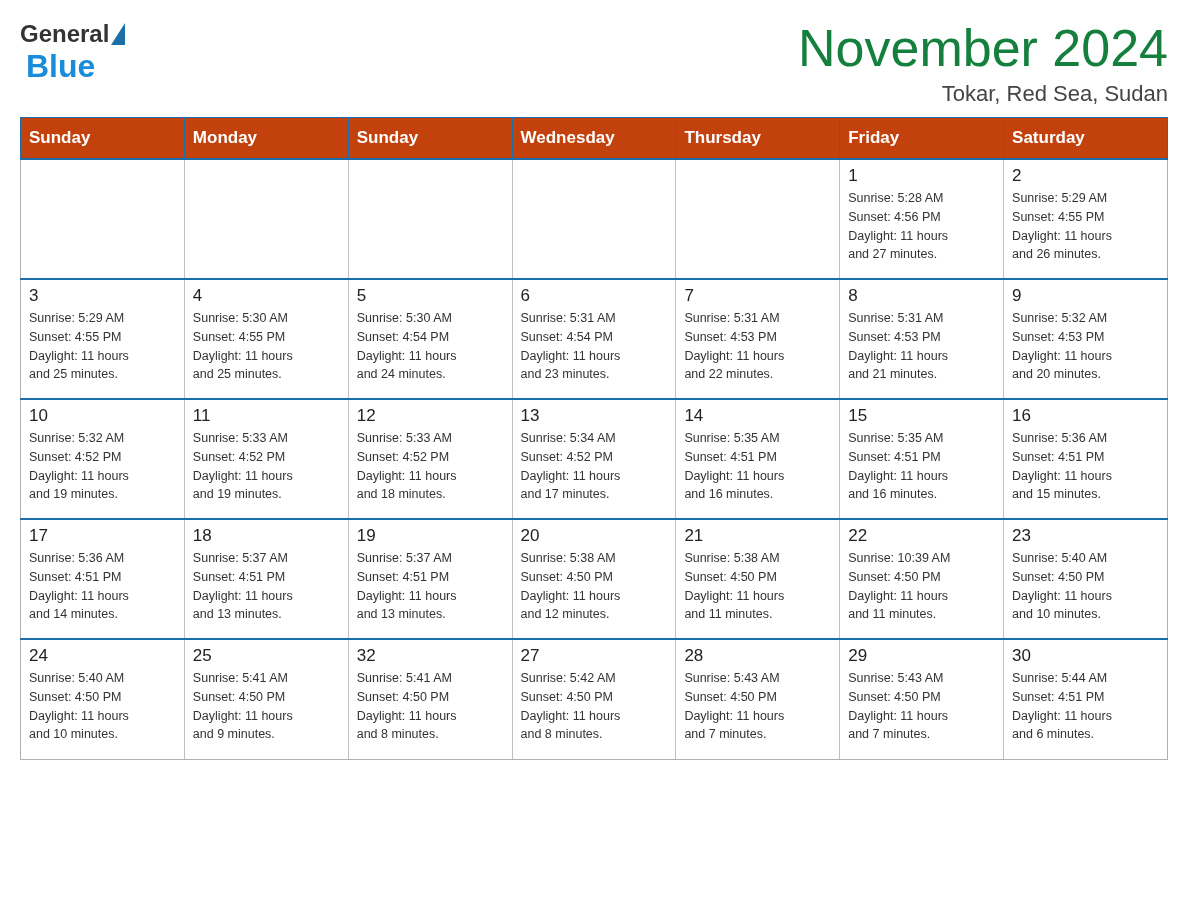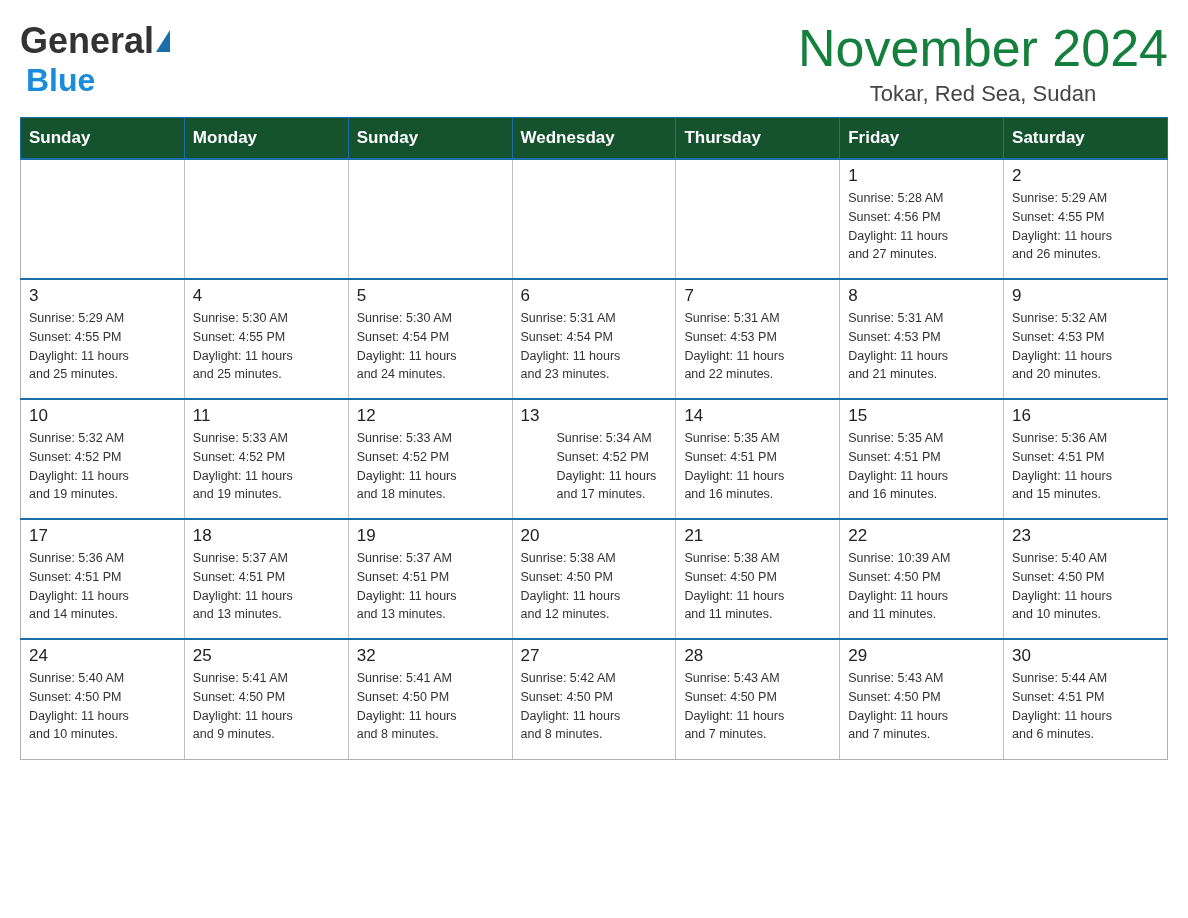--- a/index.html
+++ b/index.html
@@ -17,21 +17,21 @@
       margin-bottom: 10px;
     }
     .logo-area {
       display: flex;
       flex-direction: column;
       align-items: flex-start;
     }
     .logo-text {
       display: flex;
       align-items: center;
-      font-size: 36px;
+      font-size: 24px;
       font-weight: bold;
       color: #333;
     }
     .logo-general { color: #333; }
     .logo-triangle {
       width: 0;
       height: 0;
       border-left: 14px solid transparent;
       border-bottom: 22px solid #1a6fa8;
       display: inline-block;
@@ -50,29 +50,28 @@
     .month-title {
       font-size: 52px;
       font-weight: normal;
       color: #15803d;
       line-height: 1.1;
     }
     .location-title {
       font-size: 22px;
       color: #444;
       margin-top: 4px;
-      text-align: center;
     }
     .calendar-table {
       width: 100%;
       border-collapse: collapse;
       margin-top: 10px;
     }
     .calendar-table th {
-      background-color: #14532d;
+      background-color: #c2410c;
       color: #fff;
       font-size: 17px;
       font-weight: bold;
       padding: 10px 8px;
       text-align: left;
       border: 1px solid #1a6fa8;
     }
     .calendar-table td {
       border: 1px solid #b0b0b0;
       vertical-align: top;
@@ -227,21 +226,21 @@
         </td>
         <td>
           <span class="day-number">12</span>
           <div class="day-info" style="white-space: pre-line;">Sunrise: 5:33 AM
 Sunset: 4:52 PM
 Daylight: 11 hours
 and 18 minutes.</div>
         </td>
         <td>
           <span class="day-number">13</span>
-          <div class="day-info" style="white-space: pre-line; margin-left: 36px;">Sunrise: 5:34 AM
+          <div class="day-info" style="white-space: pre-line;">Sunrise: 5:34 AM
 Sunset: 4:52 PM
 Daylight: 11 hours
 and 17 minutes.</div>
         </td>
         <td>
           <span class="day-number">14</span>
           <div class="day-info" style="white-space: pre-line;">Sunrise: 5:35 AM
 Sunset: 4:51 PM
 Daylight: 11 hours
 and 16 minutes.</div>

